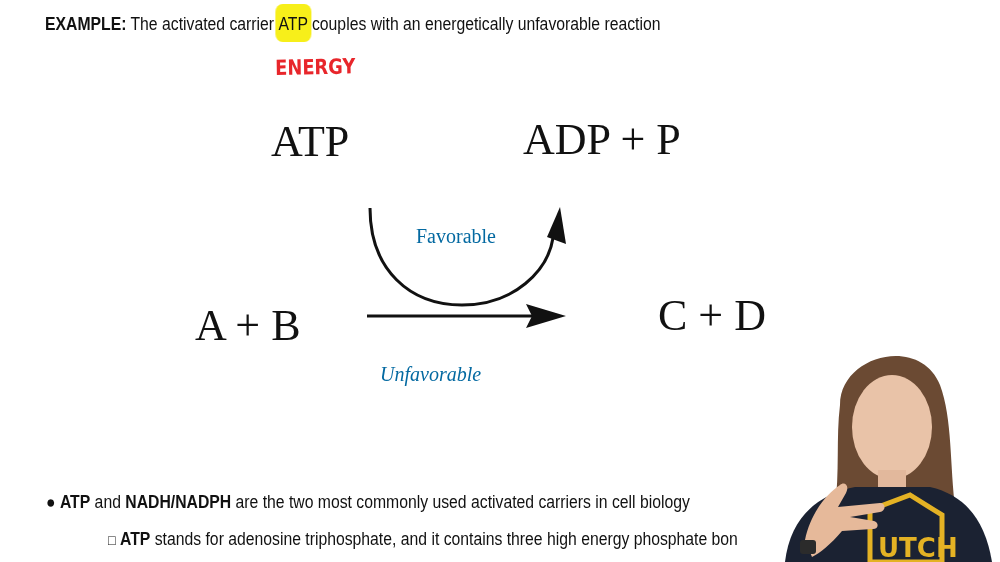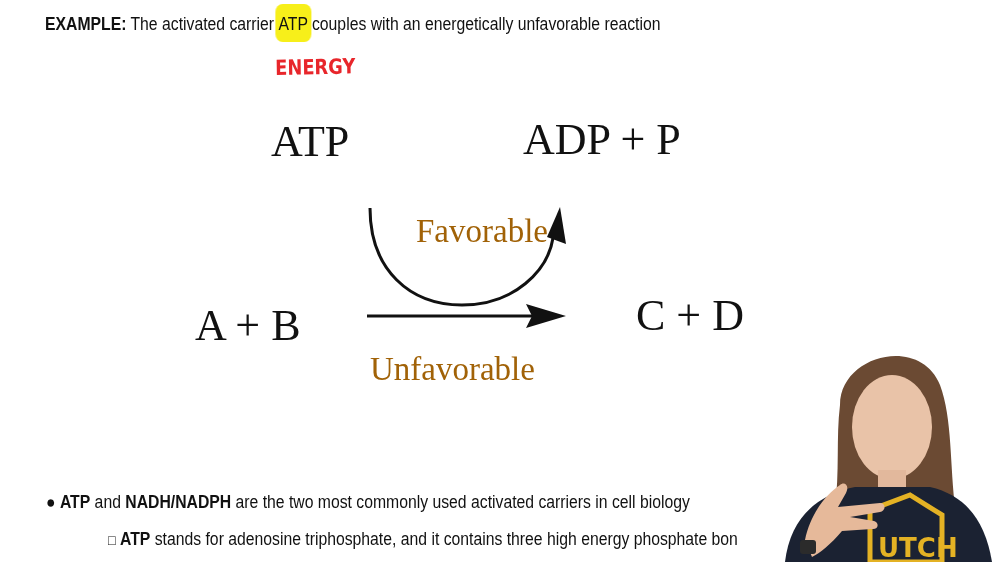--- a/index.html
+++ b/index.html
@@ -21,21 +21,21 @@
       background: #f7ef1a; border-radius: 8px; z-index: -1;
     }
     .annot {
       position: absolute; left: 275px; top: 56px;
       font-family: "DejaVu Sans", sans-serif; font-weight: bold;
       color: #e8262b; font-size: 21px; letter-spacing: 0px;
       transform: scaleX(0.85) rotate(-1deg); transform-origin: left top;
     }
 
     .eq { position: absolute; color: #111; white-space: nowrap; font-size: 44px; }
-    .lbl { position: absolute; color: #a16207; white-space: nowrap; font-size: 33px; }
+    .lbl { position: absolute; color: #0369a1; white-space: nowrap; font-size: 20px; margin-top: 12px; }
 
     svg.arrows { position: absolute; left: 0; top: 0; }
 
     .bullet {
       position: absolute; font-size: 17.5px; color: #111; white-space: nowrap;
       transform: scaleX(0.9); transform-origin: left top;
     }
     .bullet b { font-weight: bold; }
 
     .presenter {
@@ -47,23 +47,23 @@
 
 <div class="header sans">
   <b>EXAMPLE:</b><span> The activated carrier </span><span class="hl">ATP</span><span> couples with an energetically unfavorable reaction</span>
 </div>
 
 <div class="annot">ENERGY</div>
 
 <div class="eq serif" style="left:271px; top:116px;">ATP</div>
 <div class="eq serif" style="left:523px; top:114px;">ADP + P</div>
 <div class="eq serif" style="left:195px; top:300px;">A + B</div>
-<div class="eq serif" style="left:636px; top:290px;">C + D</div>
+<div class="eq serif" style="left:658px; top:290px;">C + D</div>
 <div class="lbl serif" style="left:416px; top:213px;">Favorable</div>
-<div class="lbl serif" style="left:370px; top:351px;">Unfavorable</div>
+<div class="lbl serif" style="left:380px; top:351px;font-style:italic;">Unfavorable</div>
 
 <svg class="arrows" width="1000" height="562" viewBox="0 0 1000 562">
   <g>
     <path d="M370 208 C 370 270, 410 305, 462 305 C 515 305, 548 270, 553 238" fill="none" stroke="#111" stroke-width="3"></path>
     <polygon points="560,207 566,244 547,237" fill="#111"></polygon>
   </g>
   <g>
     <line x1="367" y1="316" x2="532" y2="316" stroke="#111" stroke-width="3"></line>
     <polygon points="566,316 526,304 532,316 526,328" fill="#111"></polygon>
   </g>

